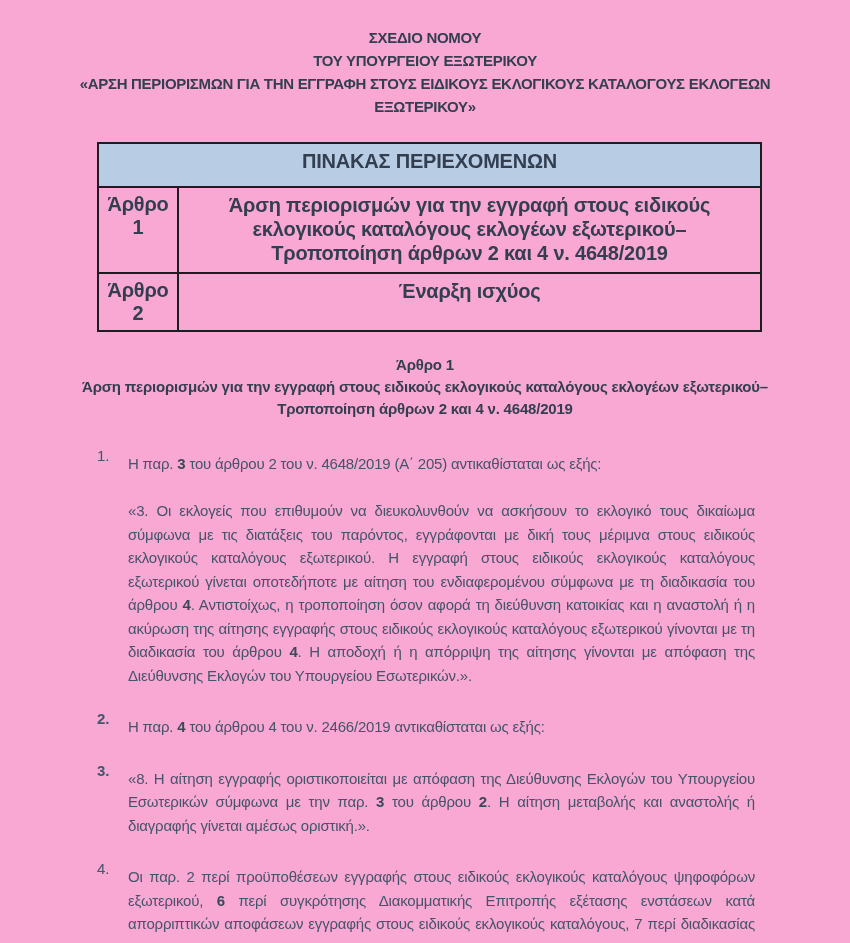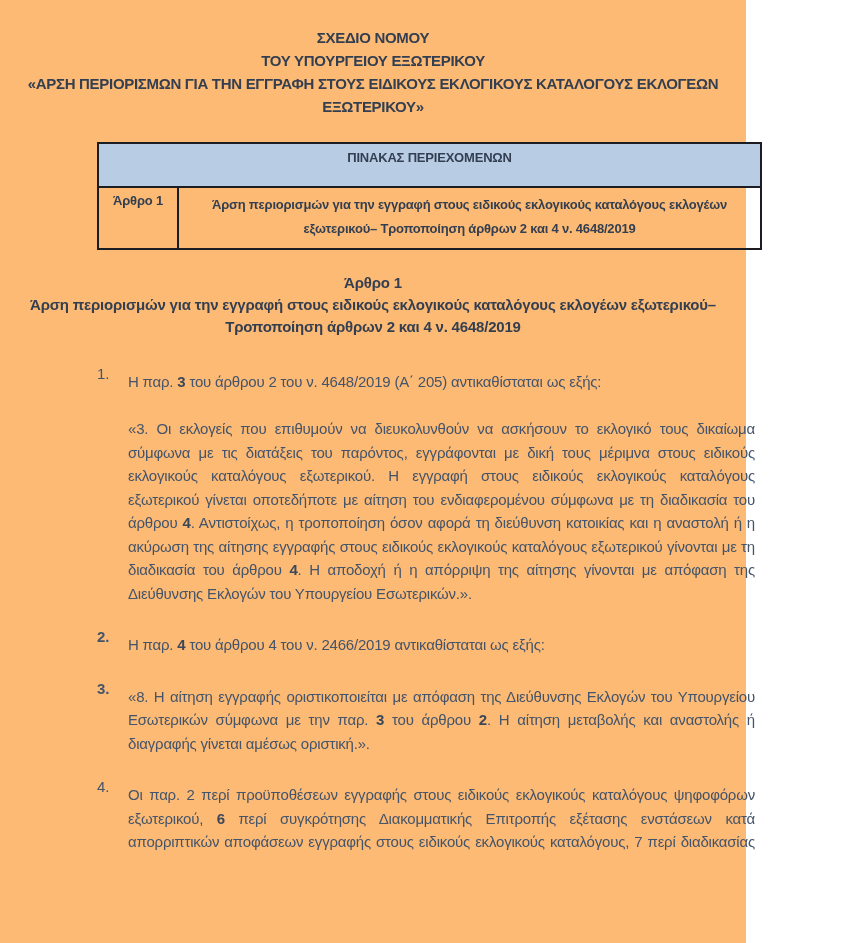--- a/index.html
+++ b/index.html
@@ -4,21 +4,21 @@
 <style>
   * { box-sizing: border-box; }
   html, body { margin: 0; padding: 0; }
   body {
     width: 850px; height: 943px; overflow: hidden;
     background: #ffffff;
     font-family: "Liberation Sans", "DejaVu Sans", sans-serif;
     color: var(--text-color, #44546a);
     letter-spacing: -0.2px;
   }
-  .page { position: relative; width: 746px; height: 943px; background: #fdba74; }
+  .page { position: relative; width: 850px; height: 943px; background: #f9a8d4; }
 
   
   .doc-header {
     padding-top: 26px;
     width: 730px; margin: 0 auto;
     text-align: center;
     font-size: 15px; font-weight: 700;
     line-height: 23px;
     letter-spacing: -0.3px;
     color: var(--heading-color, #2e3947);
@@ -26,21 +26,21 @@
 
   
   .toc {
     border-collapse: collapse;
     margin: 24px 0 0 97px;
     width: 665px;
     table-layout: fixed;
   }
   .toc th, .toc td {
     border: 2px solid #1b1d22;
-    font-size: 13px; font-weight: 700;
+    font-size: 20px; font-weight: 700;
     color: var(--heading-color, #333f50);
   }
   .toc-title-cell {
     background: var(--toc-bg, #b8cce4);
     height: 44px; vertical-align: top;
     padding-top: 6px; text-align: center;
     font-size: 15px;
     color: #2c3544;
   }
   .col-article { width: 80px; }
@@ -97,20 +97,24 @@
     <thead>
       <tr>
         <th class="toc-title-cell" colspan="2">ΠΙΝΑΚΑΣ ΠΕΡΙΕΧΟΜΕΝΩΝ</th>
       </tr>
     </thead>
     <tbody id="toc-rows">
         <tr class="toc-row-0">
           <td class="cell-article">Άρθρο 1</td>
           <td class="cell-desc">Άρση περιορισμών για την εγγραφή στους ειδικούς εκλογικούς καταλόγους εκλογέων εξωτερικού– Τροποποίηση άρθρων 2 και 4 ν. 4648/2019</td>
         </tr>
+        <tr class="toc-row-1">
+          <td class="cell-article">Άρθρο 2</td>
+          <td class="cell-desc">Έναρξη ισχύος</td>
+        </tr>
       </tbody>
   </table>
 
   <section class="article-head">
     <div>Άρθρο 1</div>
     <div>Άρση περιορισμών για την εγγραφή στους ειδικούς εκλογικούς καταλόγους εκλογέων εξωτερικού– Τροποποίηση άρθρων 2 και 4 ν. 4648/2019</div>
   </section>
 
   <div class="items" id="article-items">
       <div class="item">

